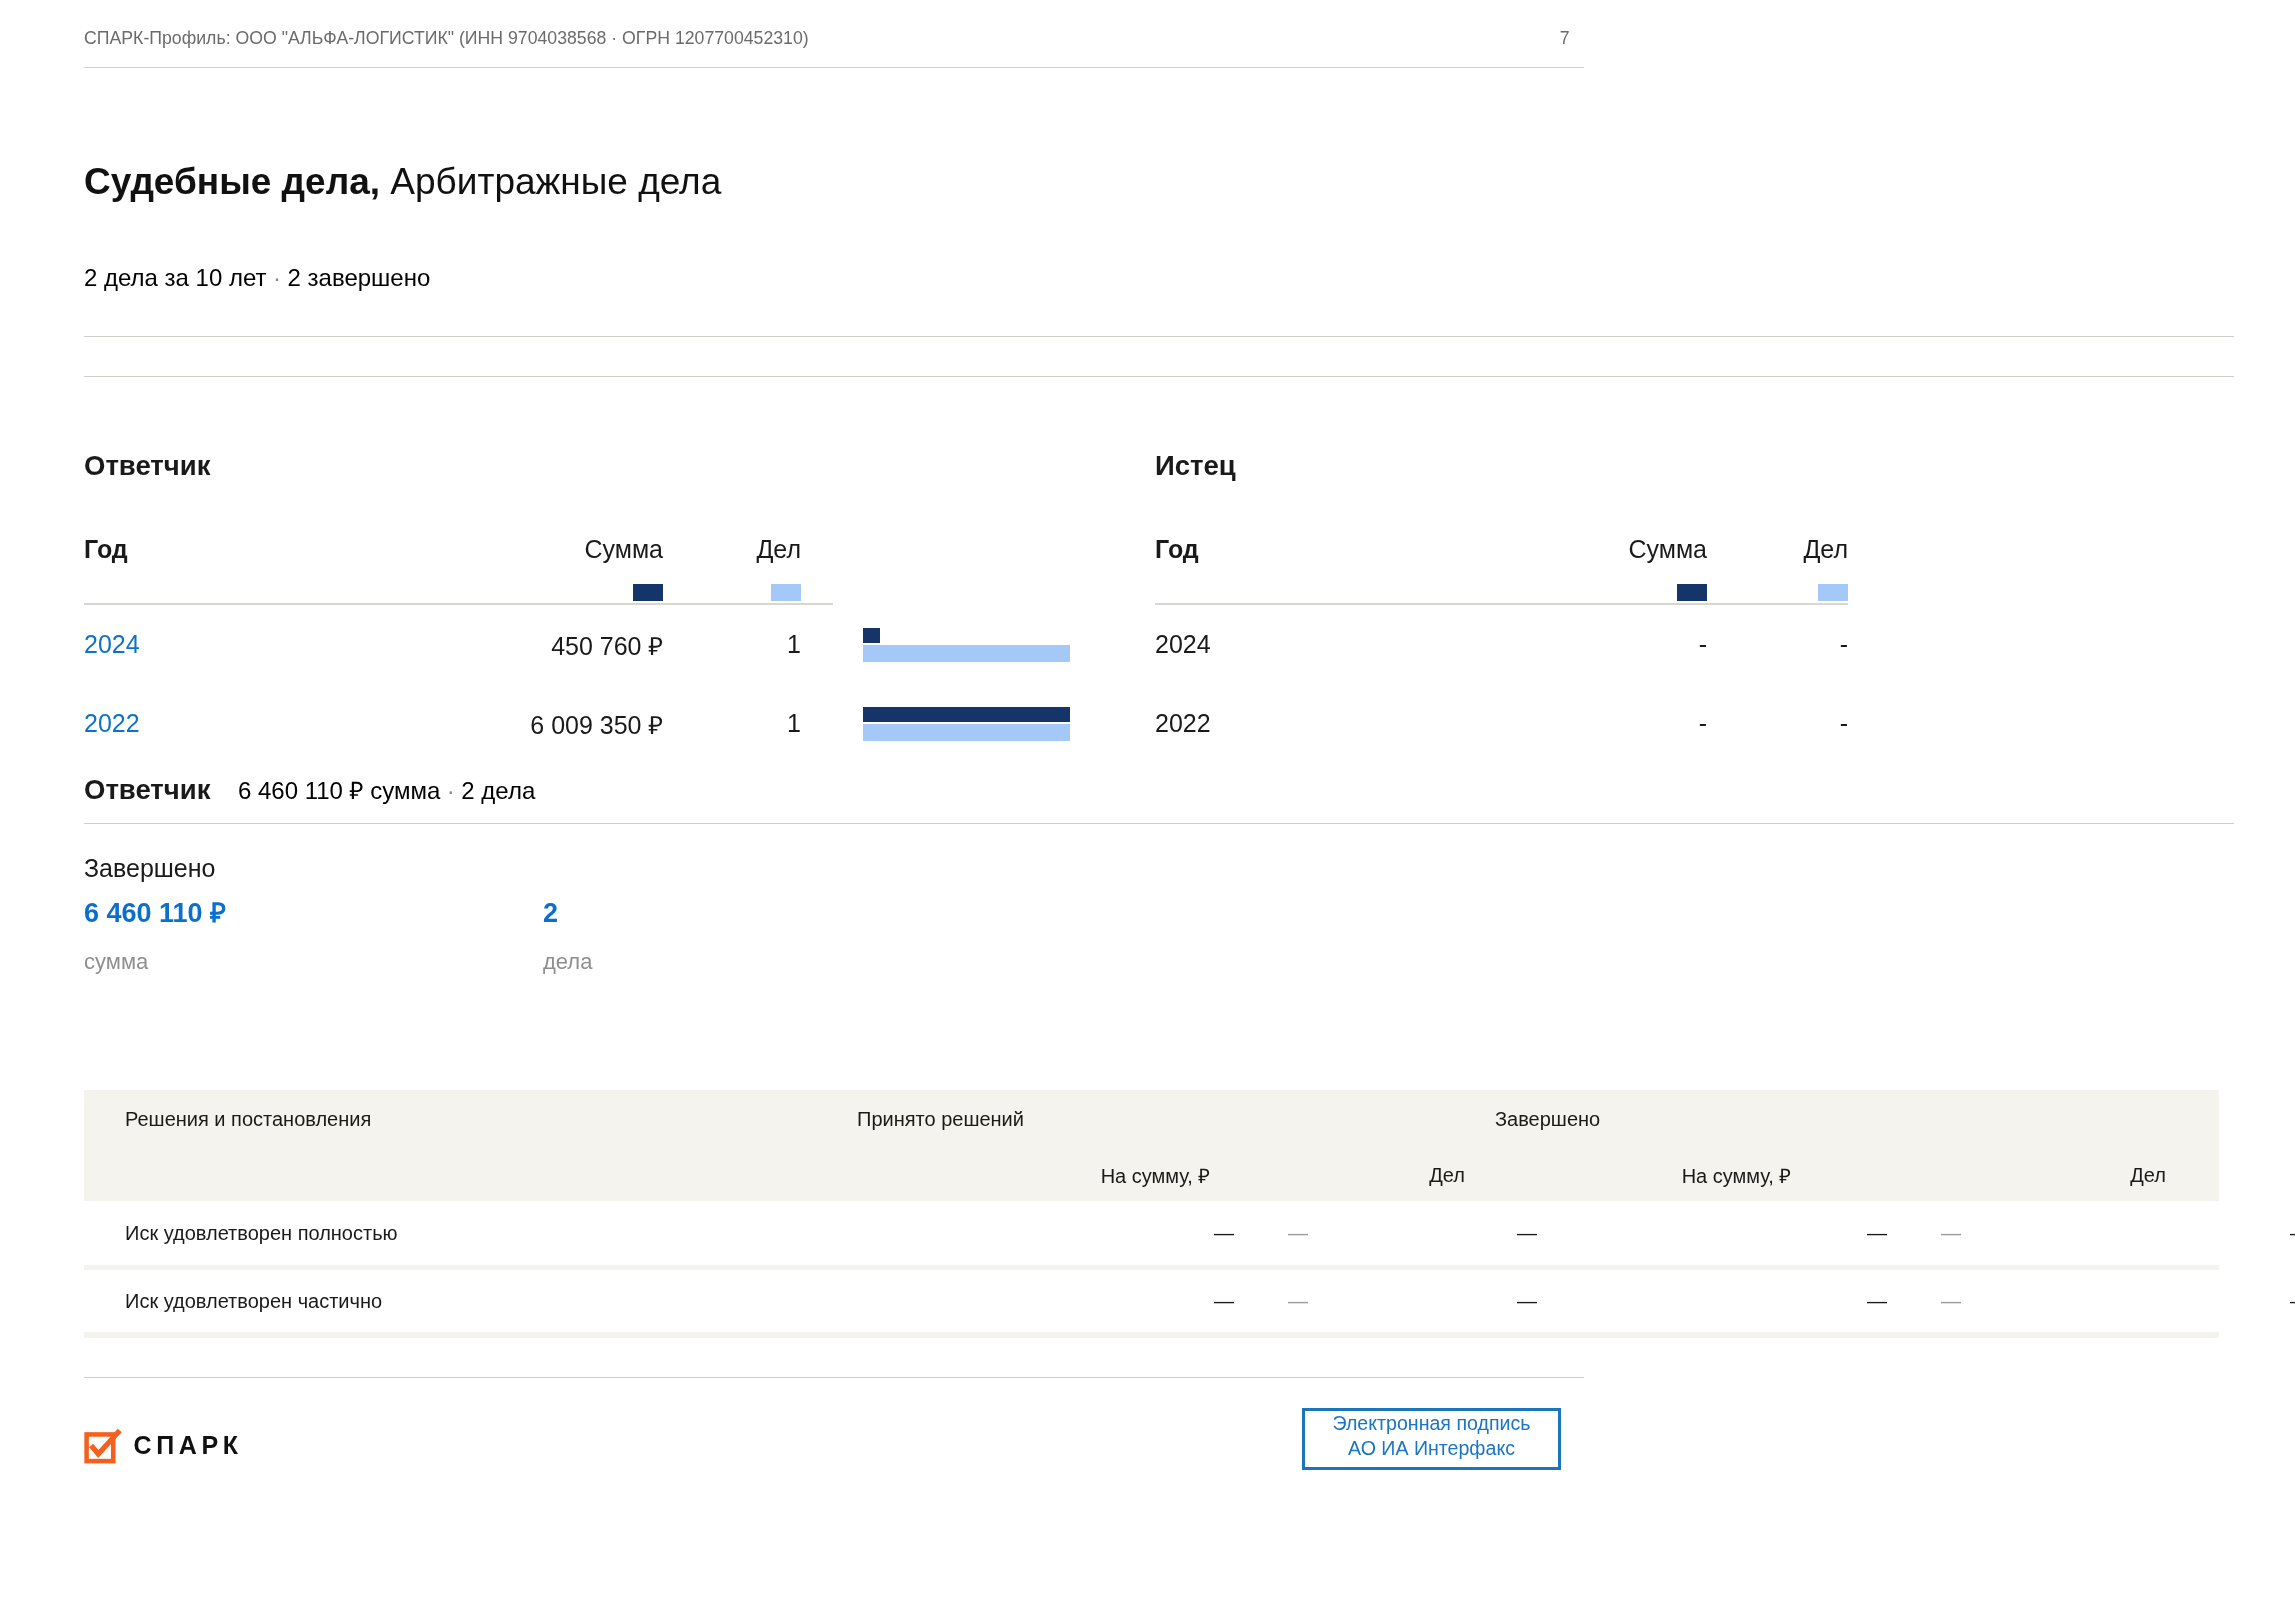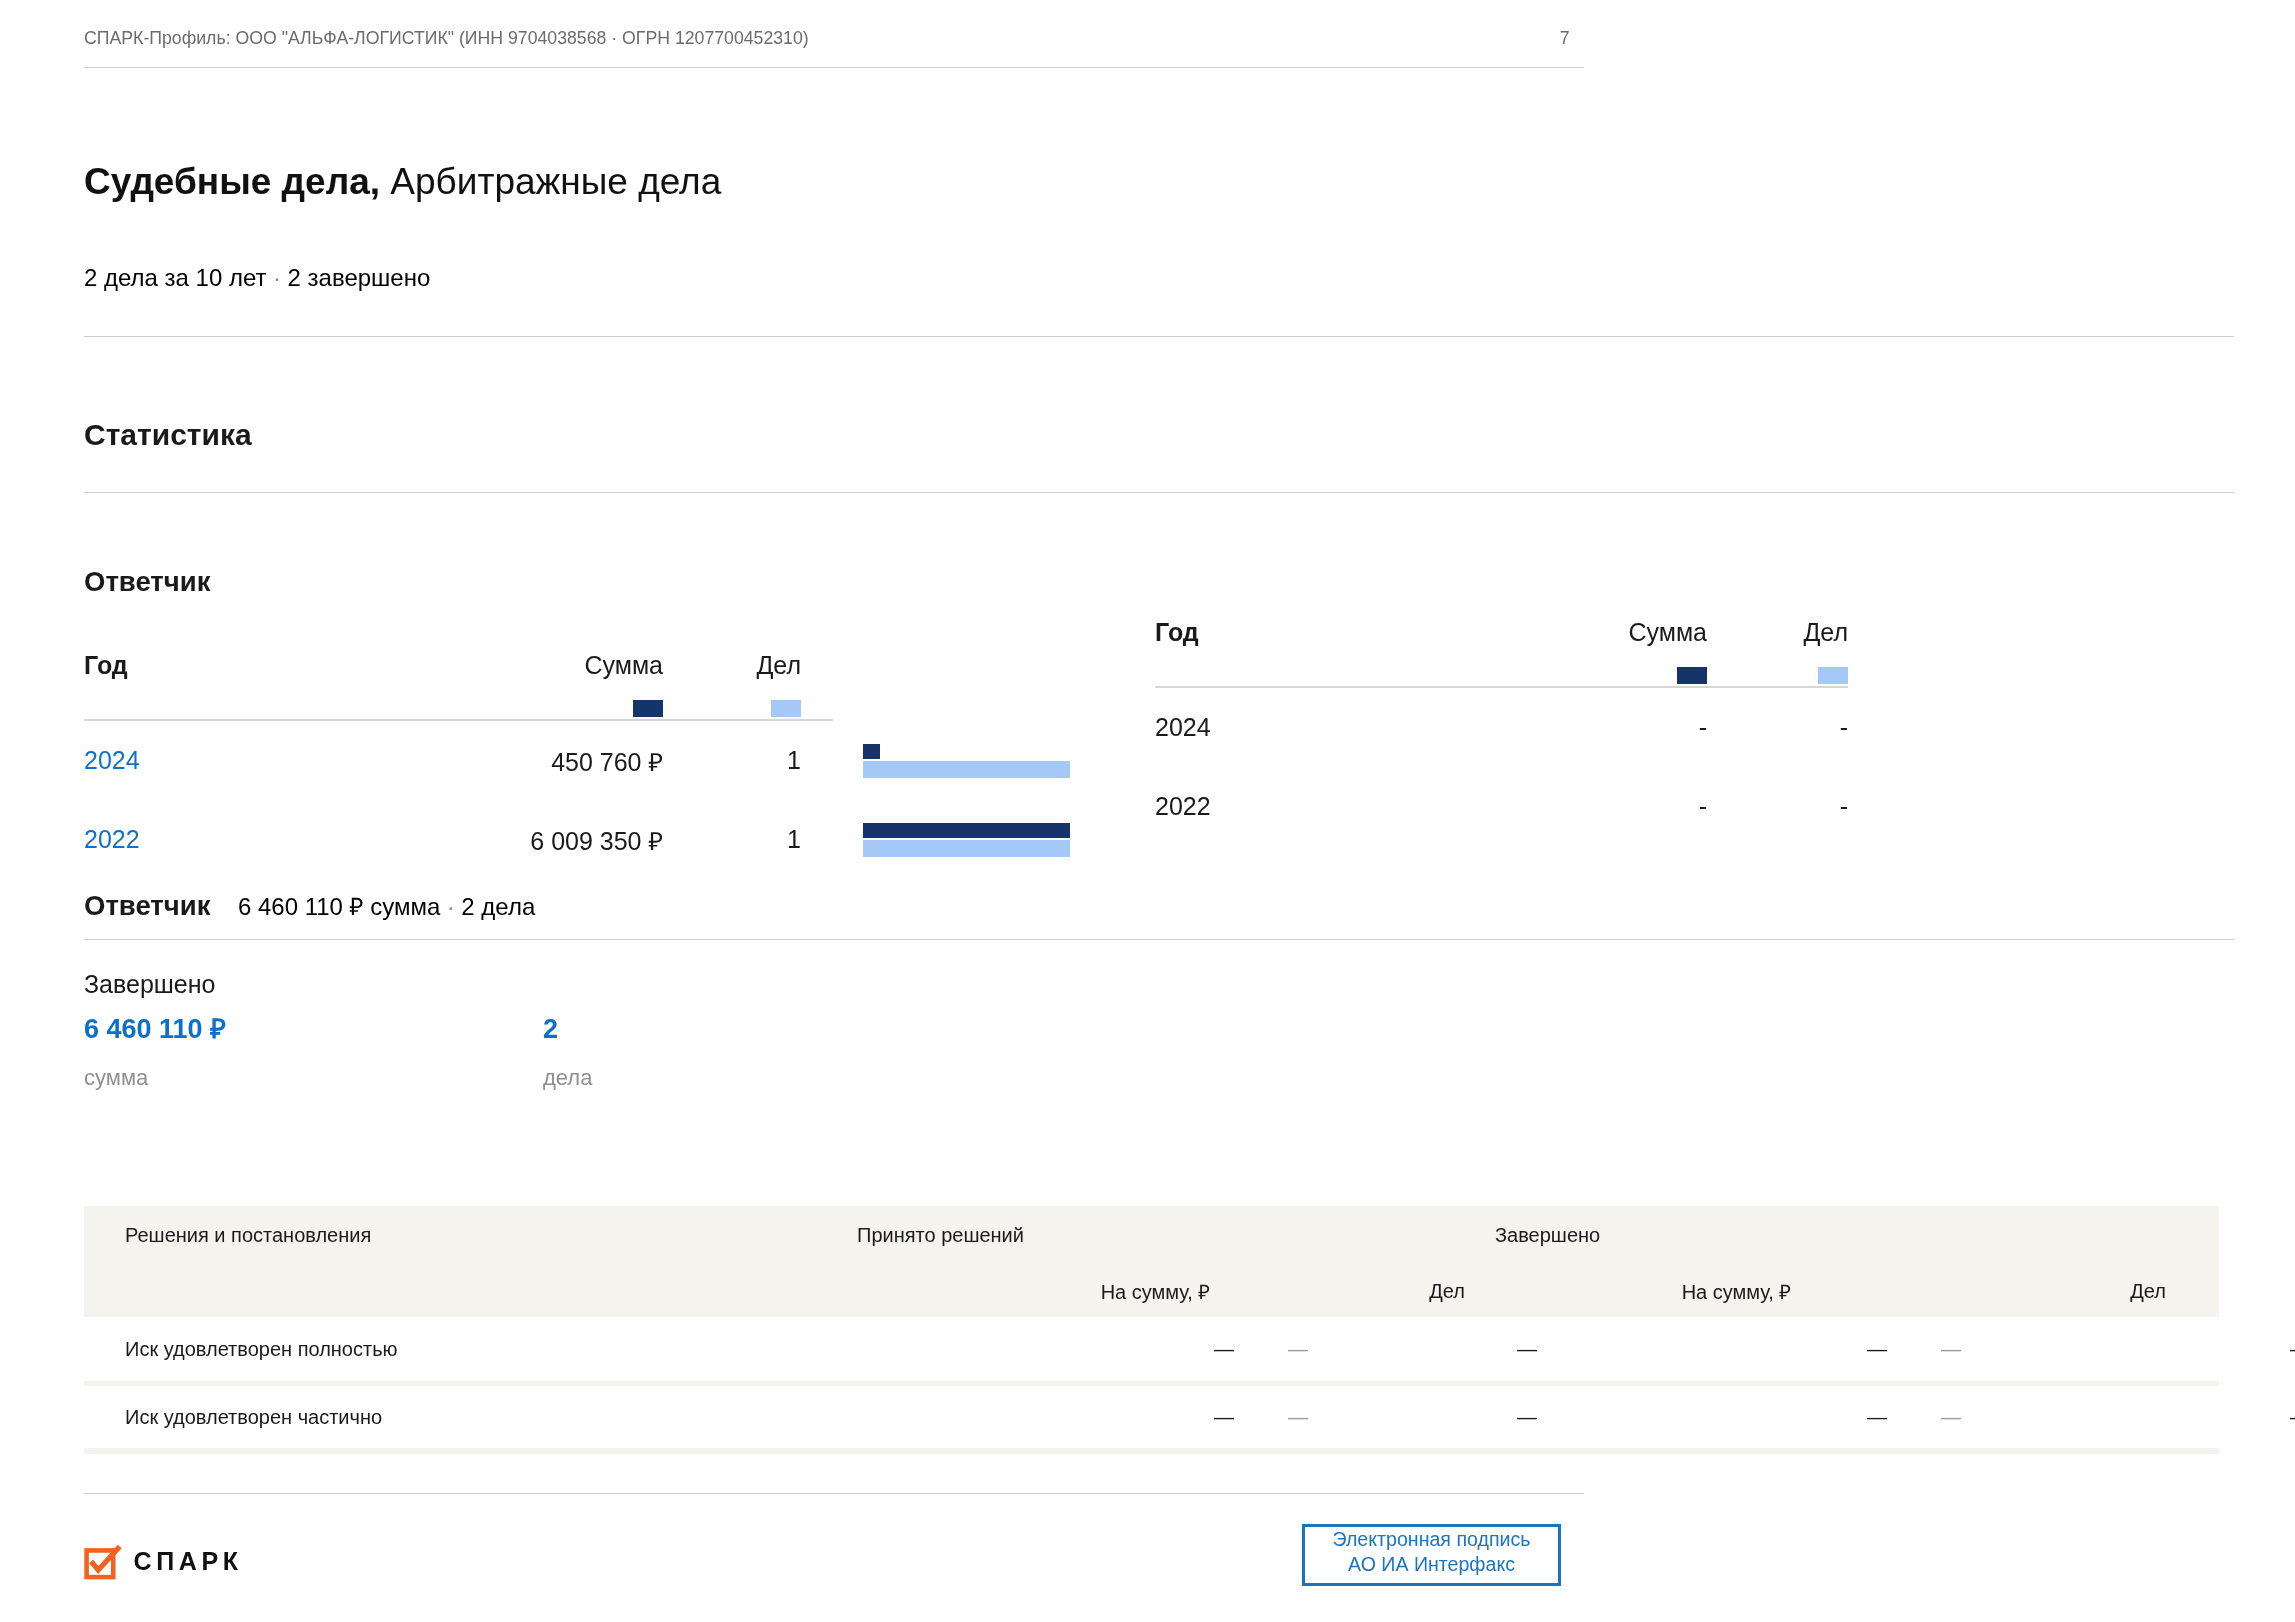--- a/index.html
+++ b/index.html
@@ -103,21 +103,20 @@
   </div>
 
   <h1><span class="t-bold">Судебные дела,</span><span> Арбитражные дела</span></h1>
 
   <div class="links-line">
     <a class="link">2 дела за 10 лет</a><span class="dot-sep">·</span><a class="link">2 завершено</a>
   </div>
 
   <hr class="rule full">
 
-  <h2>Статистика</h2>
 
   <hr class="rule mid">
 
   <div class="stats-row">
 
     <section class="stat-col left">
       <h3>Ответчик</h3>
       <div class="tbl-head-wrap">
         <div class="t-head grid-l">
           <span class="c-year">Год</span>
@@ -152,20 +151,21 @@
         <span class="c-num">1</span>
         <span></span>
         <span class="chart-cell">
           <span class="bar-dark" style="display: block; width: 100%;"></span>
           <span class="bar-light" style="display: block; width: 100%;"></span>
         </span>
       </div>
     </section>
 
     <section class="stat-col right">
+      <h3>Истец</h3>
       <div class="tbl-head-wrap">
         <div class="t-head grid-r">
           <span class="c-year">Год</span>
           <span class="c-num">Сумма</span>
           <span class="c-num">Дел</span>
         </div>
         <div class="legend grid-r">
           <span></span>
           <span class="cell">
               <span class="sw dark"></span>

